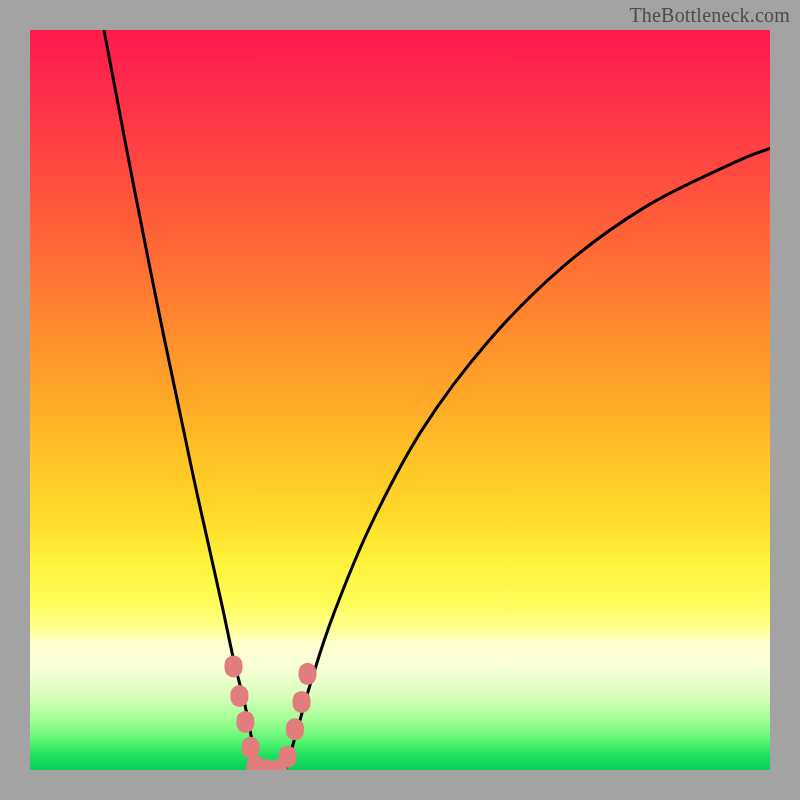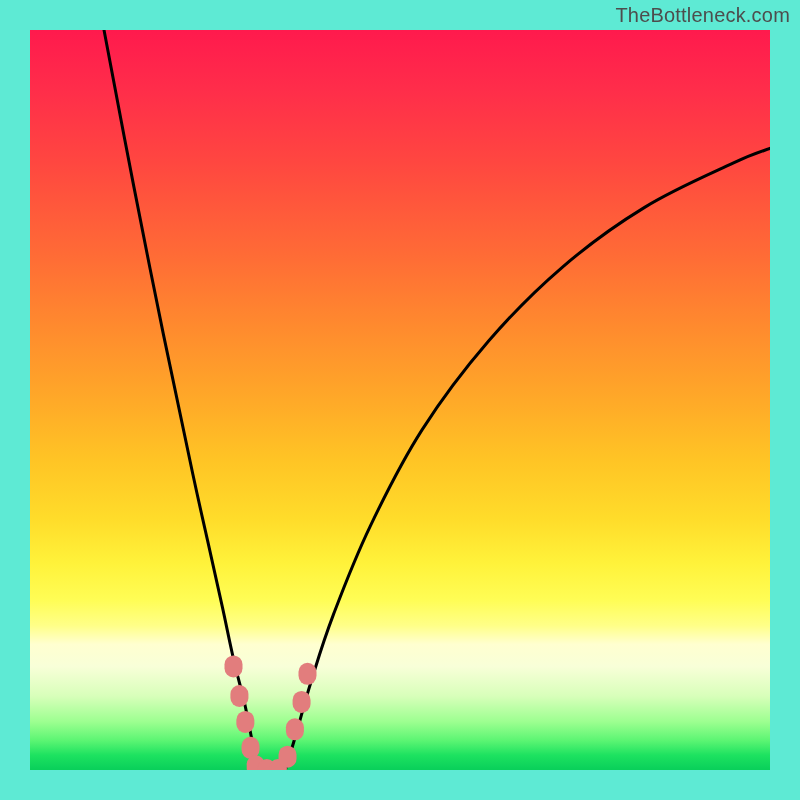--- a/index.html
+++ b/index.html
@@ -7,21 +7,22 @@
     padding: 0;
     width: 800px;
     height: 800px;
     overflow: hidden;
     background: #000;
     font-family: Arial, Helvetica, sans-serif;
   }
   .frame {
     position: absolute;
     inset: 0;
-    background: #5eead4;
+    background: #a3a3a3;
+    font-family: Liberation Serif, serif;
   }
   .plot-area {
     position: absolute;
     left: 30px;
     top: 30px;
     width: 740px;
     height: 740px;
     overflow: hidden;
   }
   .gradient-bg {

